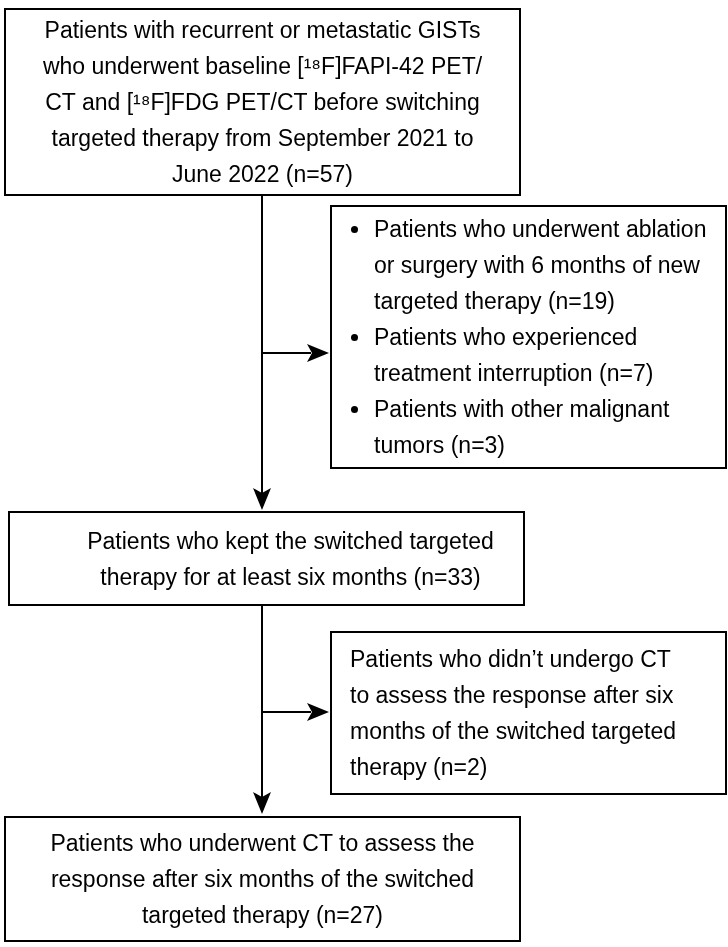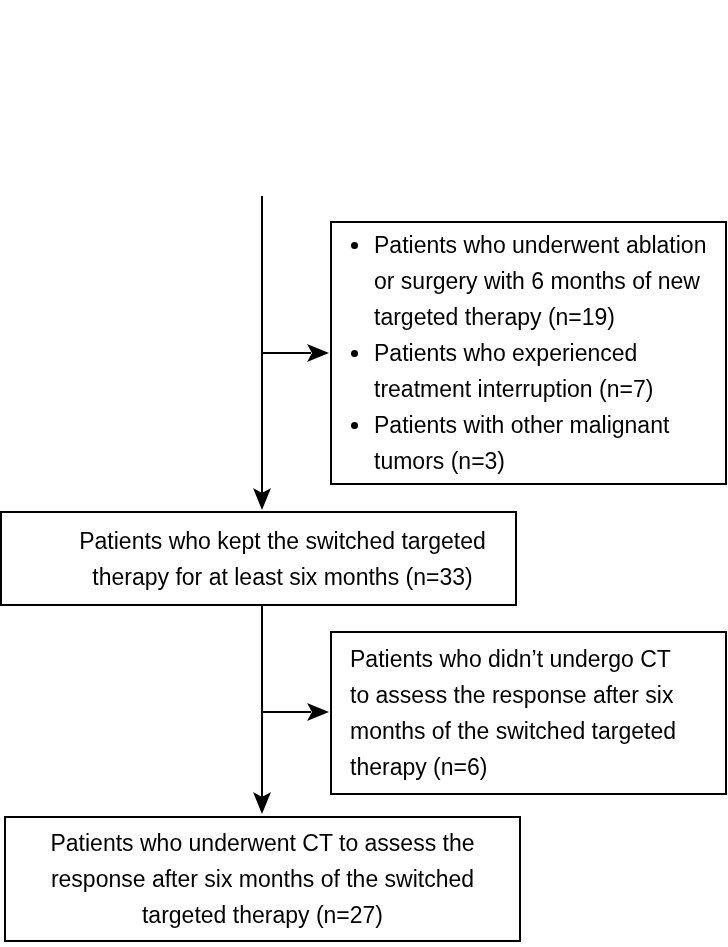--- a/index.html
+++ b/index.html
@@ -29,23 +29,23 @@
   }
   .box.centered { justify-content: center; }
   .boxtext {
     margin: 0;
     font-size: 23px;
     line-height: 36px;
     white-space: pre;
   }
   .centered .boxtext { text-align: center; }
   #top-box    { left: 4px;   top: 8px;   width: 517px; height: 188px; }
-  #middle-box { left: 0;   top: 511px; width: 517px; height: 95px; padding-left: 48px;  }
+  #middle-box { left: 8px;   top: 511px; width: 517px; height: 95px; padding-left: 48px;  }
   #bottom-box { left: 4px;   top: 816px; width: 517px; height: 126px; justify-content: center; }
-  #exclusion-box-1 { left: 330px; top: 221px; width: 397px; height: 264px; }
+  #exclusion-box-1 { left: 330px; top: 205px; width: 397px; height: 264px; }
   #exclusion-box-2 { left: 330px; top: 631px; width: 397px; height: 164px; padding-left: 18px; }
   ul.exclusion-list {
     margin: 0;
     padding-left: 40px;
     list-style: disc outside;
     font-size: 23px;
     line-height: 36px;
   }
   ul.exclusion-list li { padding-left: 2px; }
   ul.exclusion-list li span { white-space: pre; }
@@ -67,20 +67,27 @@
     <g>
       <line x1="262" y1="606" x2="262" y2="801"></line>
       <polygon points="262,814 253,792 262,797 271,792"></polygon>
     </g>
     <g>
       <line x1="261" y1="712" x2="311" y2="712"></line>
       <polygon points="329,712 307,703 312,712 307,721"></polygon>
     </g>
   </svg>
 
+  <div class="box centered" id="top-box">
+    <p class="boxtext">Patients with recurrent or metastatic GISTs
+who underwent baseline [¹⁸F]FAPI-42 PET/
+CT and [¹⁸F]FDG PET/CT before switching
+targeted therapy from September 2021 to
+June 2022 (n=57)</p>
+  </div>
 
   <div class="box" id="exclusion-box-1">
     <ul class="exclusion-list">
       <li><span>Patients who underwent ablation
 or surgery with 6 months of new
 targeted therapy (n=19)</span></li>
       <li><span>Patients who experienced
 treatment interruption (n=7)</span></li>
       <li><span>Patients with other malignant
 tumors (n=3)</span></li>
@@ -89,21 +96,21 @@
 
   <div class="box centered" id="middle-box">
     <p class="boxtext">Patients who kept the switched targeted
 therapy for at least six months (n=33)</p>
   </div>
 
   <div class="box" id="exclusion-box-2">
     <p class="boxtext">Patients who didn’t undergo CT
 to assess the response after six
 months of the switched targeted
-therapy (n=6)</p>
+therapy (n=2)</p>
   </div>
 
   <div class="box centered" id="bottom-box">
     <p class="boxtext">Patients who underwent CT to assess the
 response after six months of the switched
 targeted therapy (n=27)</p>
   </div>
 
 </div>
 

